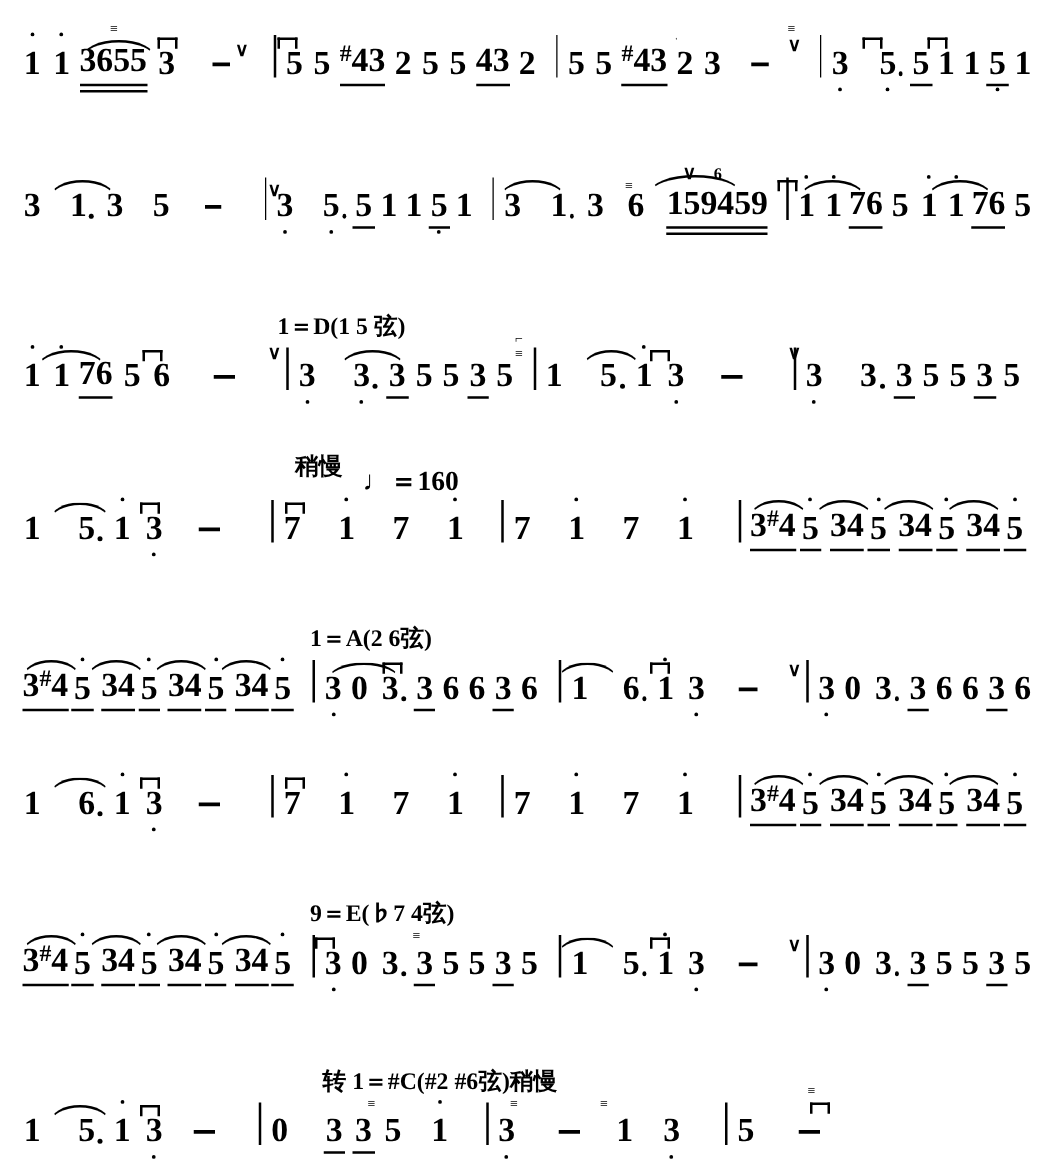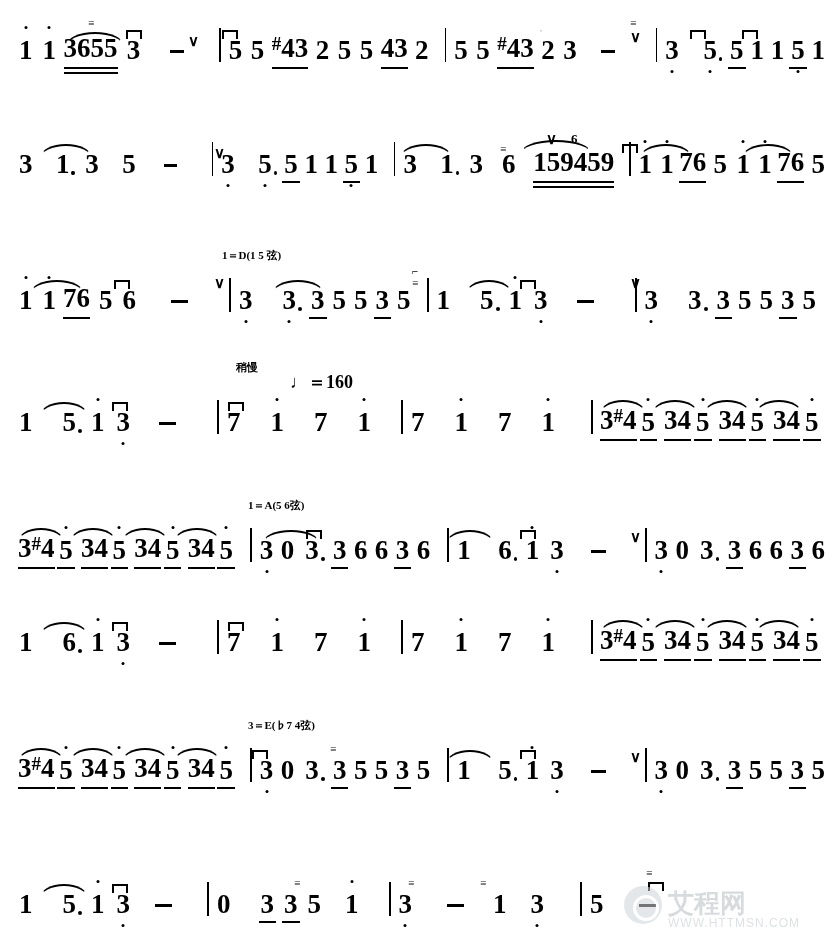--- a/index.html
+++ b/index.html
@@ -59,25 +59,25 @@
   }
   
   .mark{position:absolute;font-size:15px;font-weight:bold;line-height:1;}
   .mark-v::after{content:"∨";}
   .mark-n{position:absolute;width:12px;height:7px;border:2px solid #000;border-bottom:none;}
   .tri{position:absolute;font-size:11px;line-height:1.05;letter-spacing:0;text-align:center;}
 
   .anno{
     position:absolute;
     font-family:"Liberation Serif", serif;
-    font-size:11px;
+    font-size:19px;
     font-weight:bold;
     white-space:nowrap;
   }
-  .tempo-note{font-size:18px;}
+  .tempo-note{font-size:22px;}
 
   .wm{
     position:absolute;
     right:6px;bottom:4px;
     width:210px;height:50px;
     opacity:.55;
   }
   .wm .circ{
     position:absolute;left:0;top:4px;width:38px;height:38px;border-radius:50%;
     background:#cfd4d8;
@@ -357,21 +357,21 @@
     </div>
     <div class="slur" style="left:40px;top:2px;width:46px;"></div>
     <div class="slur" style="left:600px;top:0;width:44px;"></div>
     <div class="slur" style="left:652px;top:0;width:44px;"></div>
     <div class="slur" style="left:704px;top:0;width:44px;"></div>
     <div class="slur" style="left:756px;top:0;width:44px;"></div>
     <div class="mark-n" style="left:112px;top:2px;"></div>
     <div class="mark-n" style="left:228px;top:2px;"></div>
   </div>
 
-  <div class="anno" style="left:248px;top:498px;">1＝A(5 6弦)</div>
+  <div class="anno" style="left:248px;top:498px;">1＝A(2 6弦)</div>
 
   <div class="row" style="top:528px;">
     <div class="notes">
       <span class="grp u1">3<span class="sharp">#</span>4</span>
         <span class="gap w4"></span>
       <span class="n u1">5<i class="dot-high"></i></span>
         <span class="gap w8"></span>
       <span class="grp u1">34</span>
         <span class="gap w4"></span>
       <span class="n u1">5<i class="dot-high"></i></span>
@@ -493,21 +493,21 @@
     </div>
     <div class="slur" style="left:40px;top:2px;width:46px;"></div>
     <div class="slur" style="left:600px;top:0;width:44px;"></div>
     <div class="slur" style="left:652px;top:0;width:44px;"></div>
     <div class="slur" style="left:704px;top:0;width:44px;"></div>
     <div class="slur" style="left:756px;top:0;width:44px;"></div>
     <div class="mark-n" style="left:112px;top:2px;"></div>
     <div class="mark-n" style="left:228px;top:2px;"></div>
   </div>
 
-  <div class="anno" style="left:248px;top:718px;">3＝E(♭7 4弦)</div>
+  <div class="anno" style="left:248px;top:718px;">9＝E(♭7 4弦)</div>
 
   <div class="row" style="top:748px;">
     <div class="notes">
       <span class="grp u1">3<span class="sharp">#</span>4</span>
         <span class="gap w4"></span>
       <span class="n u1">5<i class="dot-high"></i></span>
         <span class="gap w8"></span>
       <span class="grp u1">34</span>
         <span class="gap w4"></span>
       <span class="n u1">5<i class="dot-high"></i></span>
@@ -572,20 +572,21 @@
     <div class="slur" style="left:70px;top:0;width:44px;"></div>
     <div class="slur" style="left:122px;top:0;width:44px;"></div>
     <div class="slur" style="left:174px;top:0;width:44px;"></div>
     <div class="slur" style="left:446px;top:2px;width:46px;"></div>
     <div class="mark-n" style="left:252px;top:2px;"></div>
     <div class="tri" style="left:330px;top:-4px;">≡</div>
     <div class="mark-n" style="left:520px;top:2px;"></div>
     <div class="mark mark-v" style="left:630px;top:2px;"></div>
   </div>
 
+  <div class="anno" style="left:258px;top:852px;">转 1＝#C(#2 #6弦)稍慢</div>
 
   <div class="row" style="top:882px;">
     <div class="notes">
       <span class="n">1</span>
         <span class="gap w28"></span>
       <span class="n">5</span>
         <span class="dotr"></span>
         <span class="gap w6"></span>
       <span class="n">1<i class="dot-high"></i></span>
         <span class="gap w10"></span>
@@ -620,19 +621,14 @@
     </div>
     <div class="slur" style="left:40px;top:2px;width:46px;"></div>
     <div class="mark-n" style="left:112px;top:2px;"></div>
     <div class="tri" style="left:294px;top:-4px;">≡</div>
     <div class="tri" style="left:408px;top:-4px;">≡</div>
     <div class="tri" style="left:480px;top:-4px;">≡</div>
     <div class="mark-n" style="left:648px;top:0;"></div>
     <div class="tri" style="left:646px;top:-14px;">≡</div>
   </div>
 
-  <div class="wm">
-    <div class="circ"></div>
-    <div class="t1">艾程网</div>
-    <div class="t2">WWW.HTTMSN.COM</div>
-  </div>
 
 </div>
 
 </body></html>

